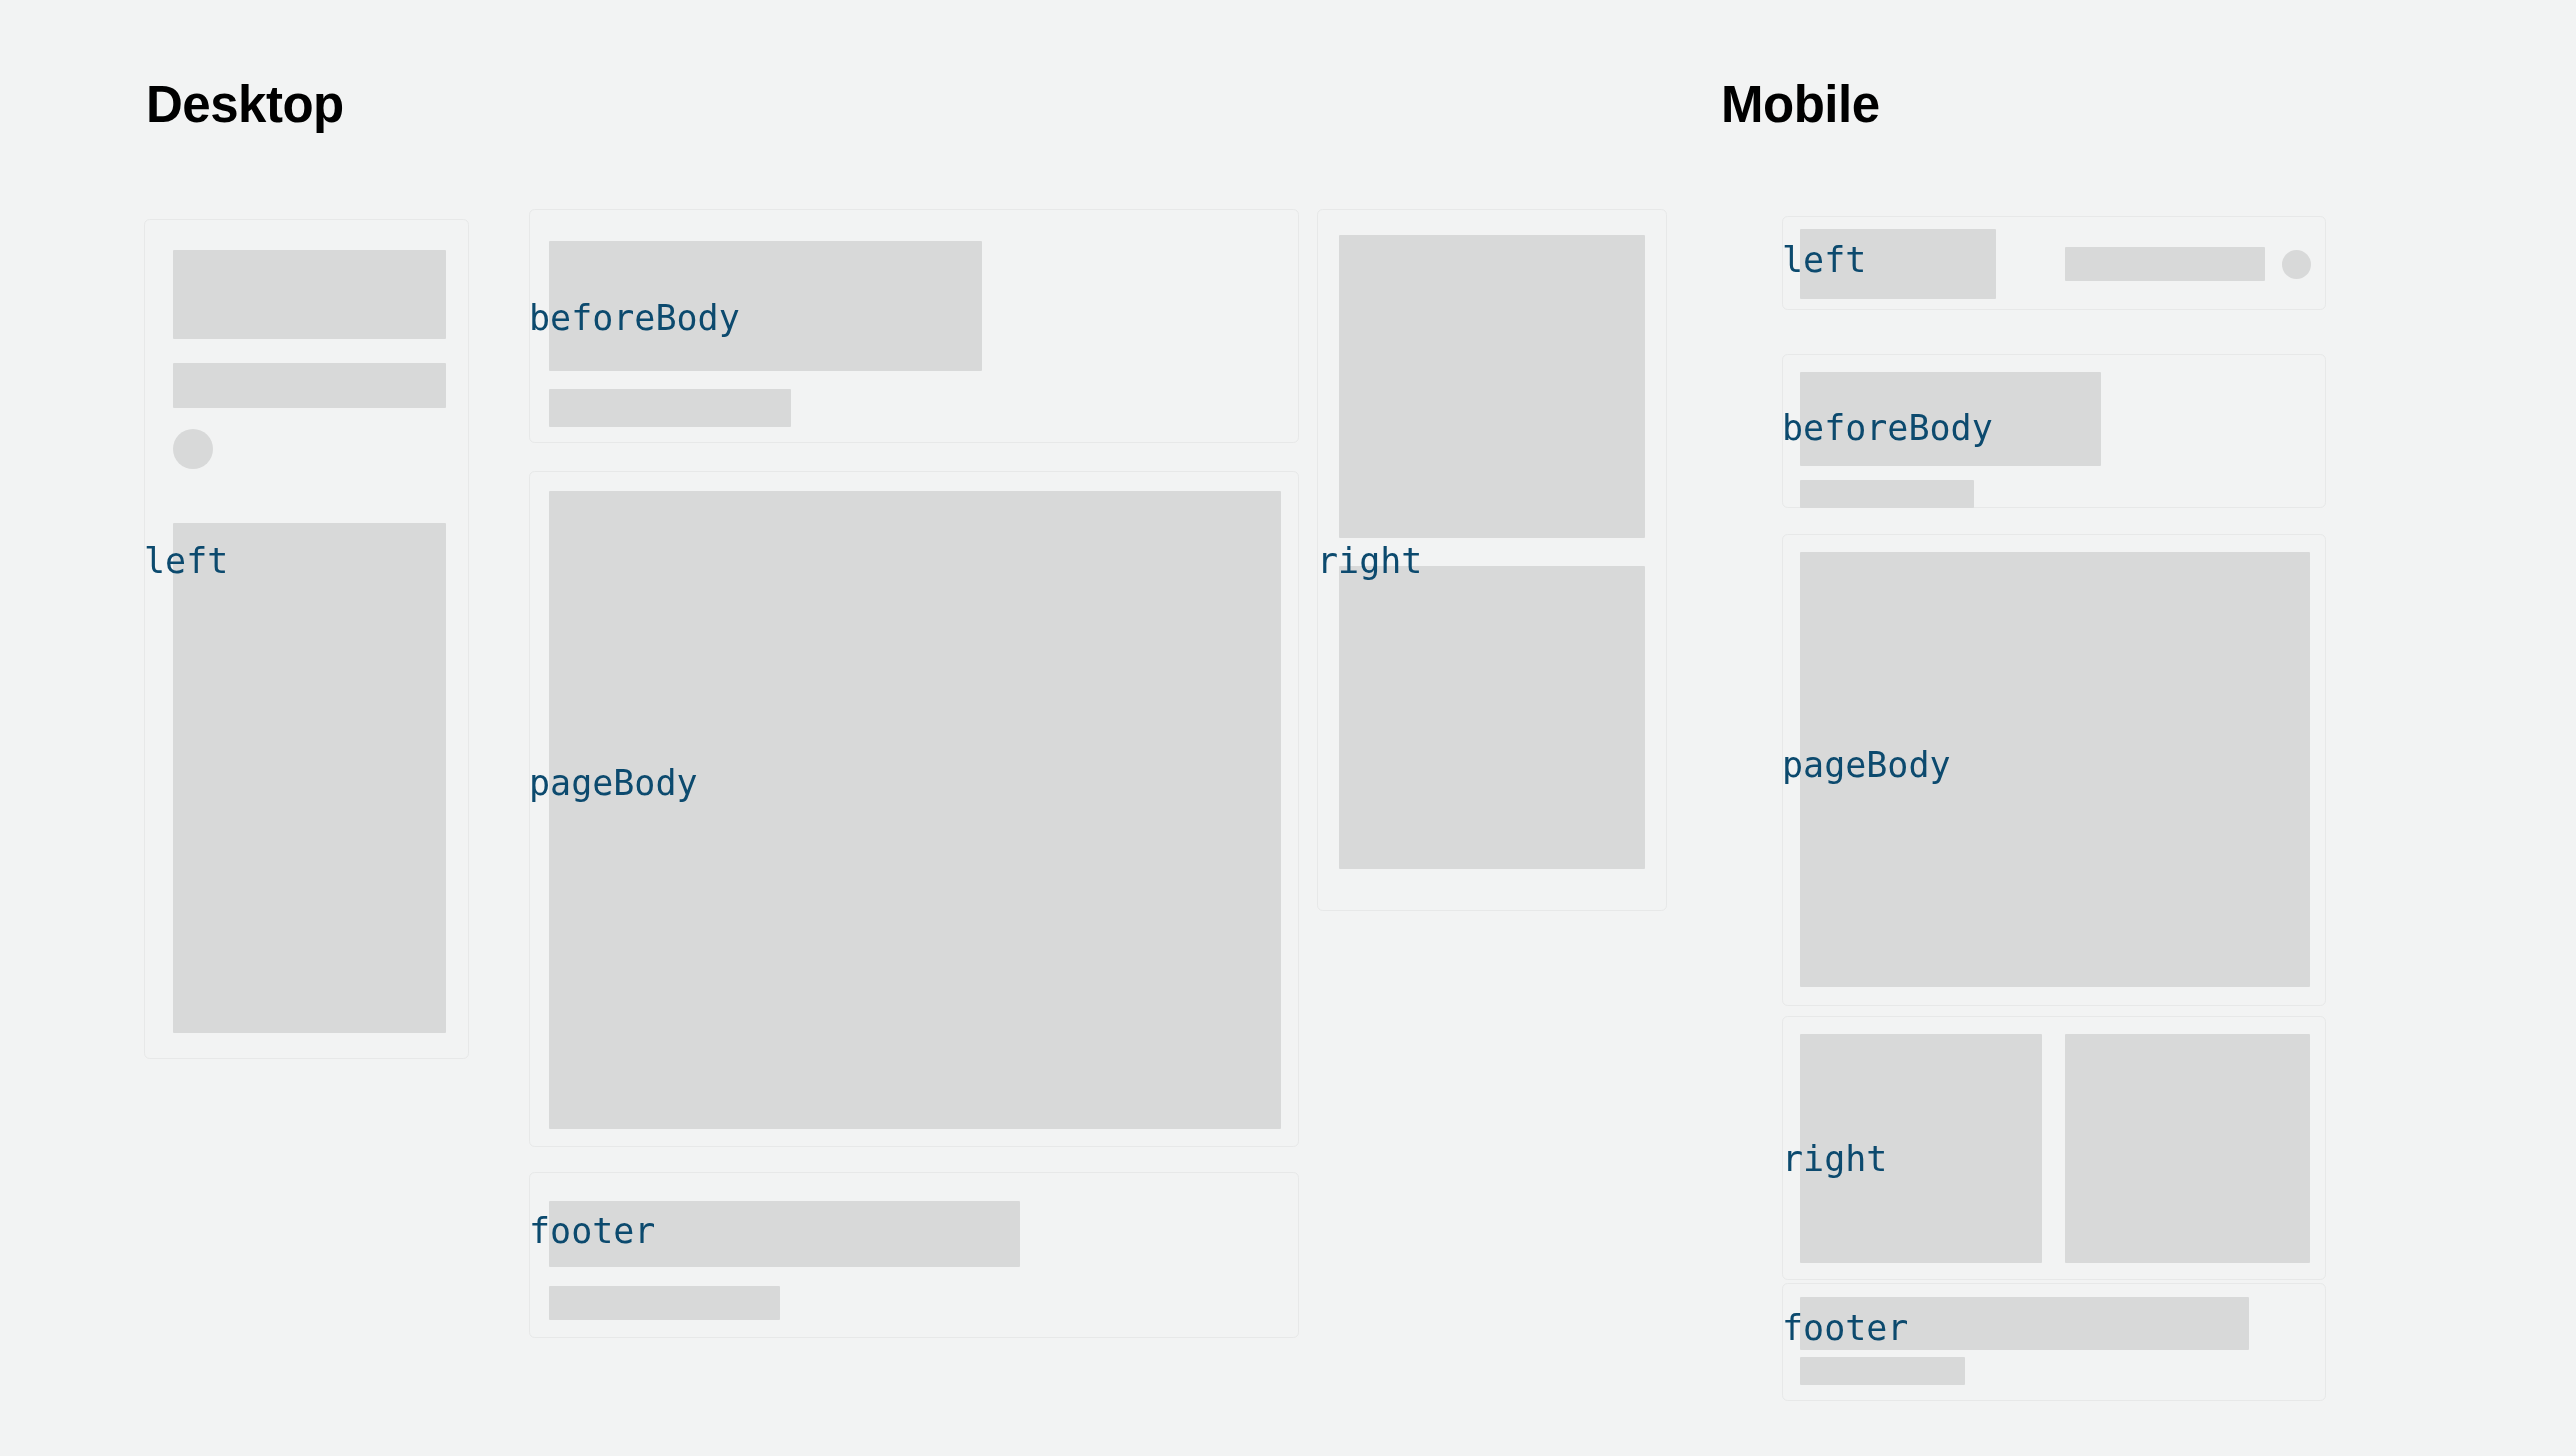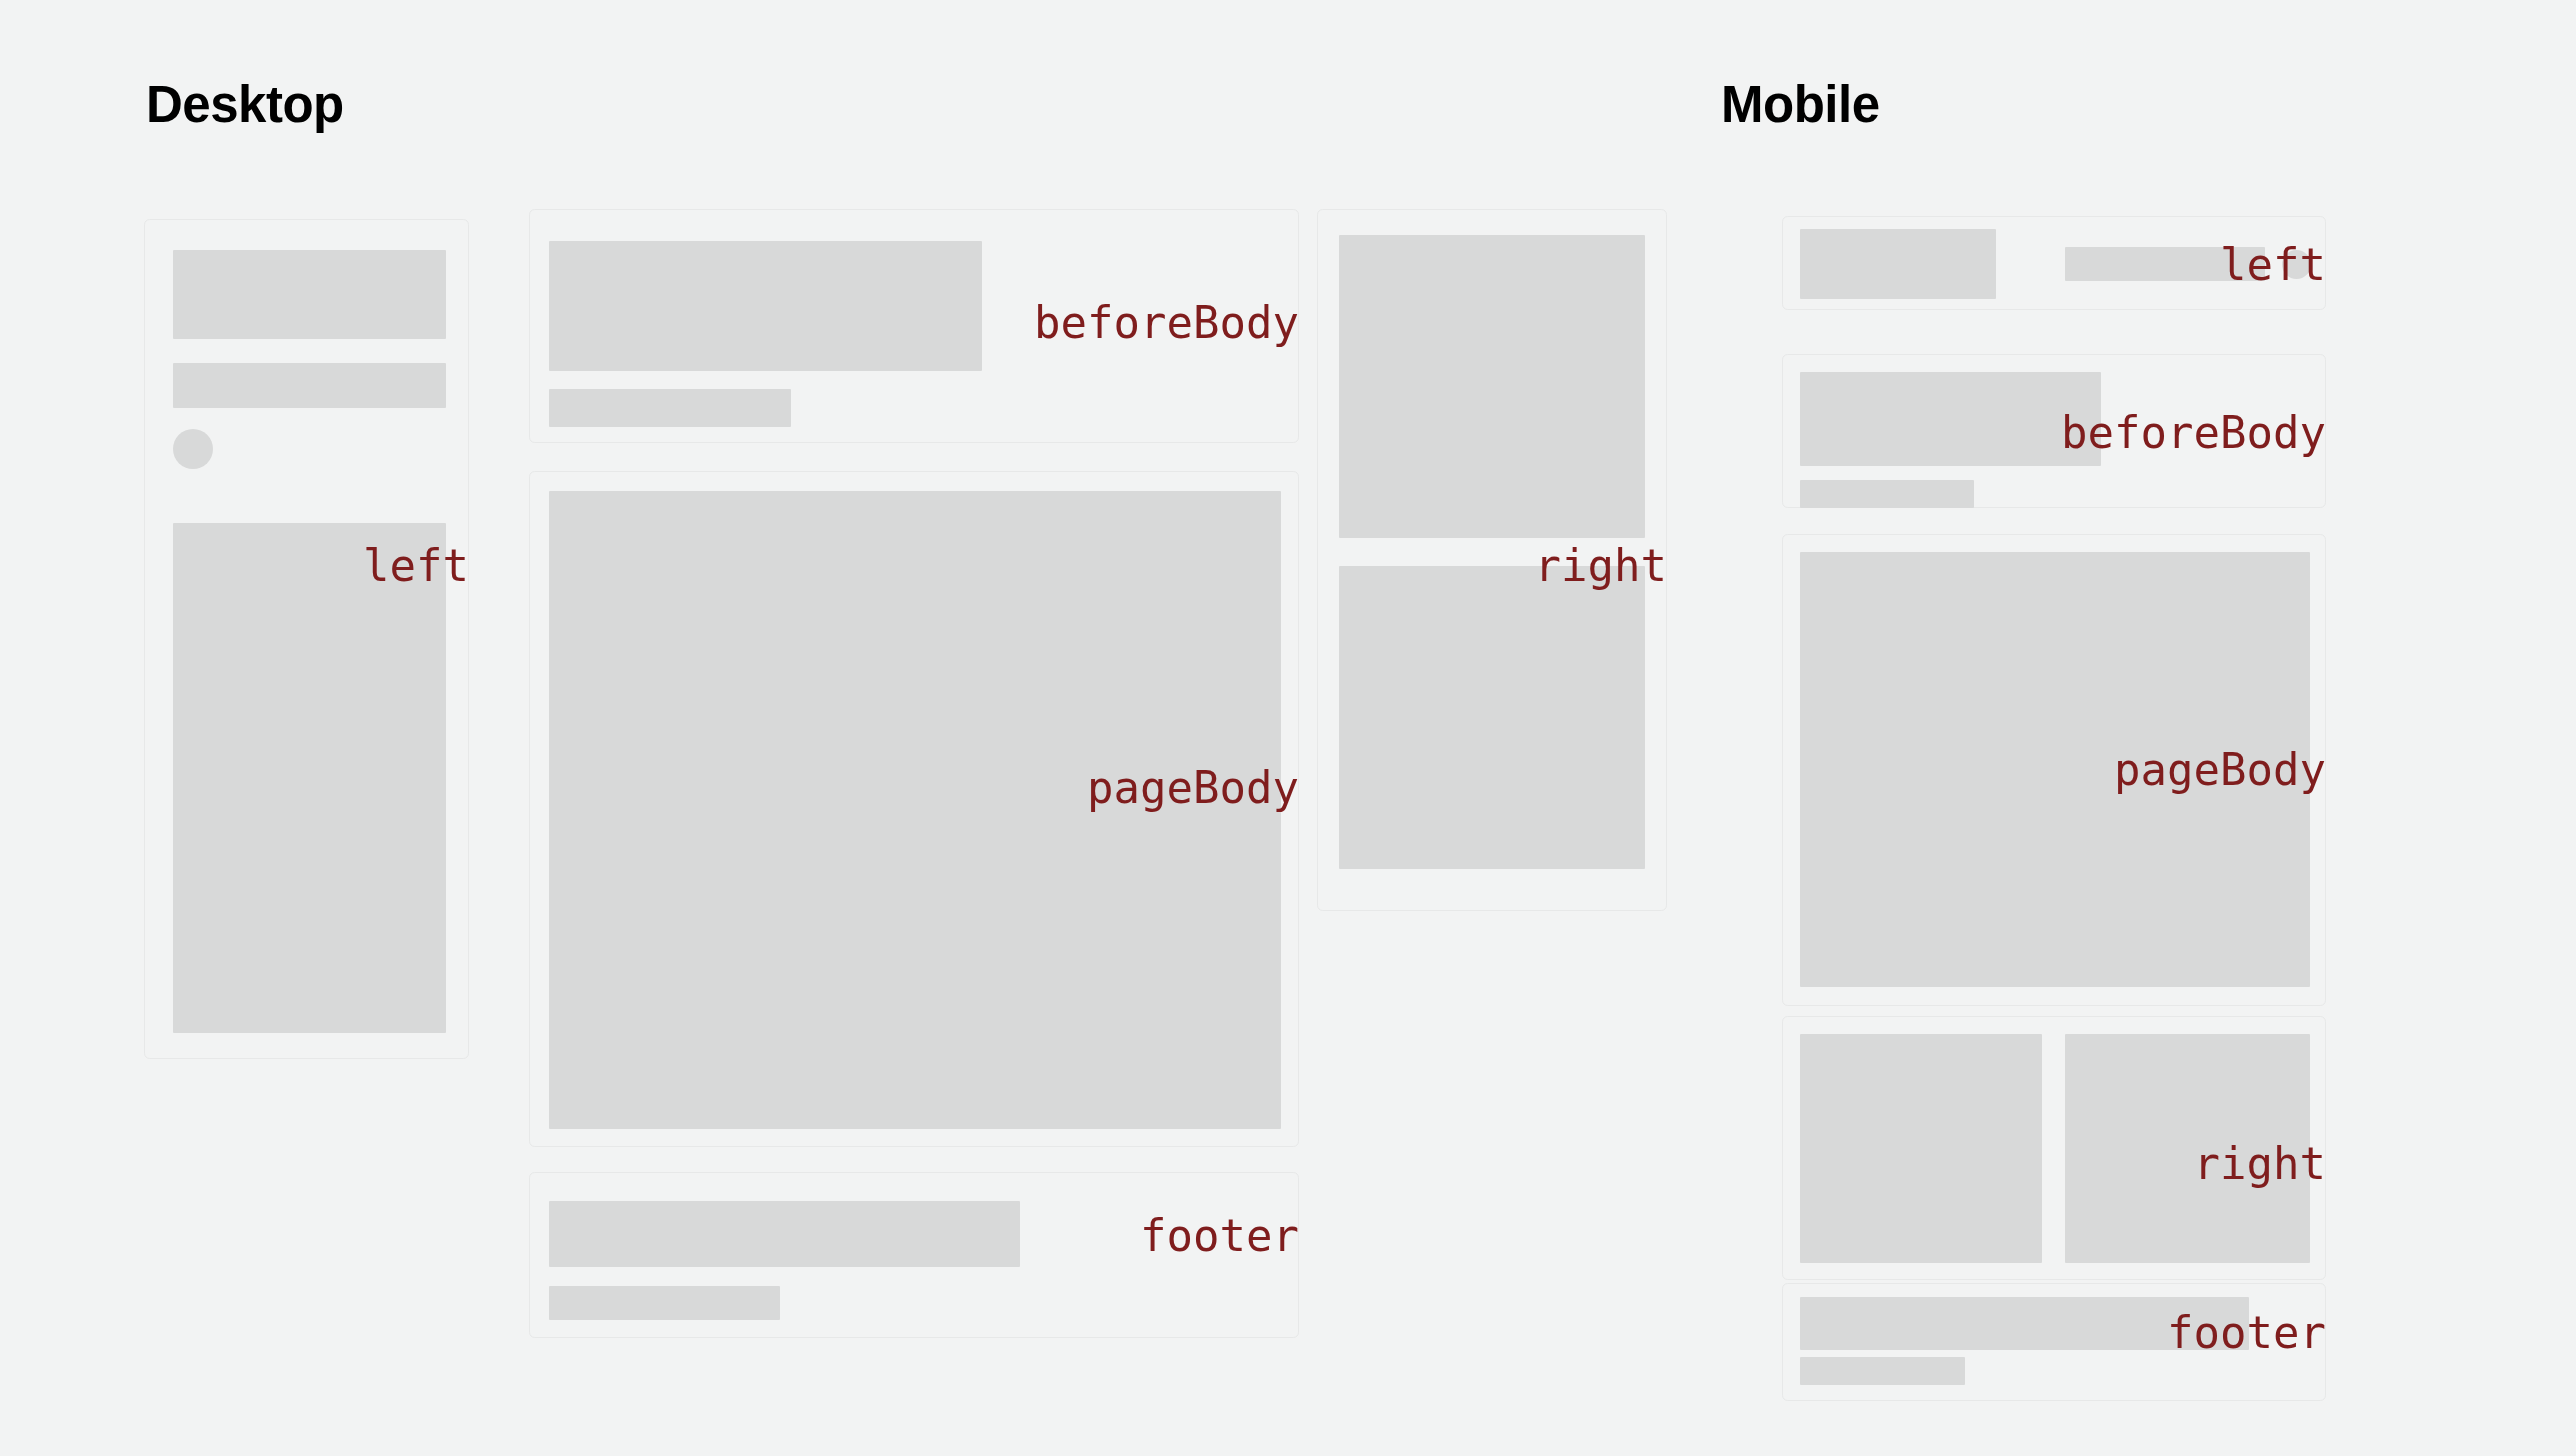--- a/index.html
+++ b/index.html
@@ -49,26 +49,26 @@
   .dot {
     position: absolute;
     background: #d8d9d9;
     border-radius: 50%;
   }
 
   
   .region-label {
     position: absolute;
     font-family: "DejaVu Sans Mono", "Liberation Mono", monospace;
-    font-size: 44px;
+    font-size: 35px;
     line-height: 1;
-    color: #7f1d1d;
+    color: #0c4a6e;
     white-space: nowrap;
     pointer-events: none;
-    text-align: right;
+    text-align: left;
   }
 
   
   #desktop-left-panel { left: 144px; top: 219px; width: 325px; height: 840px; }
 
   #dl-blk-1 { left: 28px; top: 30px; width: 273px; height: 89px; }
   #dl-blk-2 { left: 28px; top: 143px; width: 273px; height: 45px; }
   #dl-dot   { left: 28px; top: 209px; width: 40px; height: 40px; }
   #dl-blk-3 { left: 28px; top: 303px; width: 273px; height: 510px; }
 

